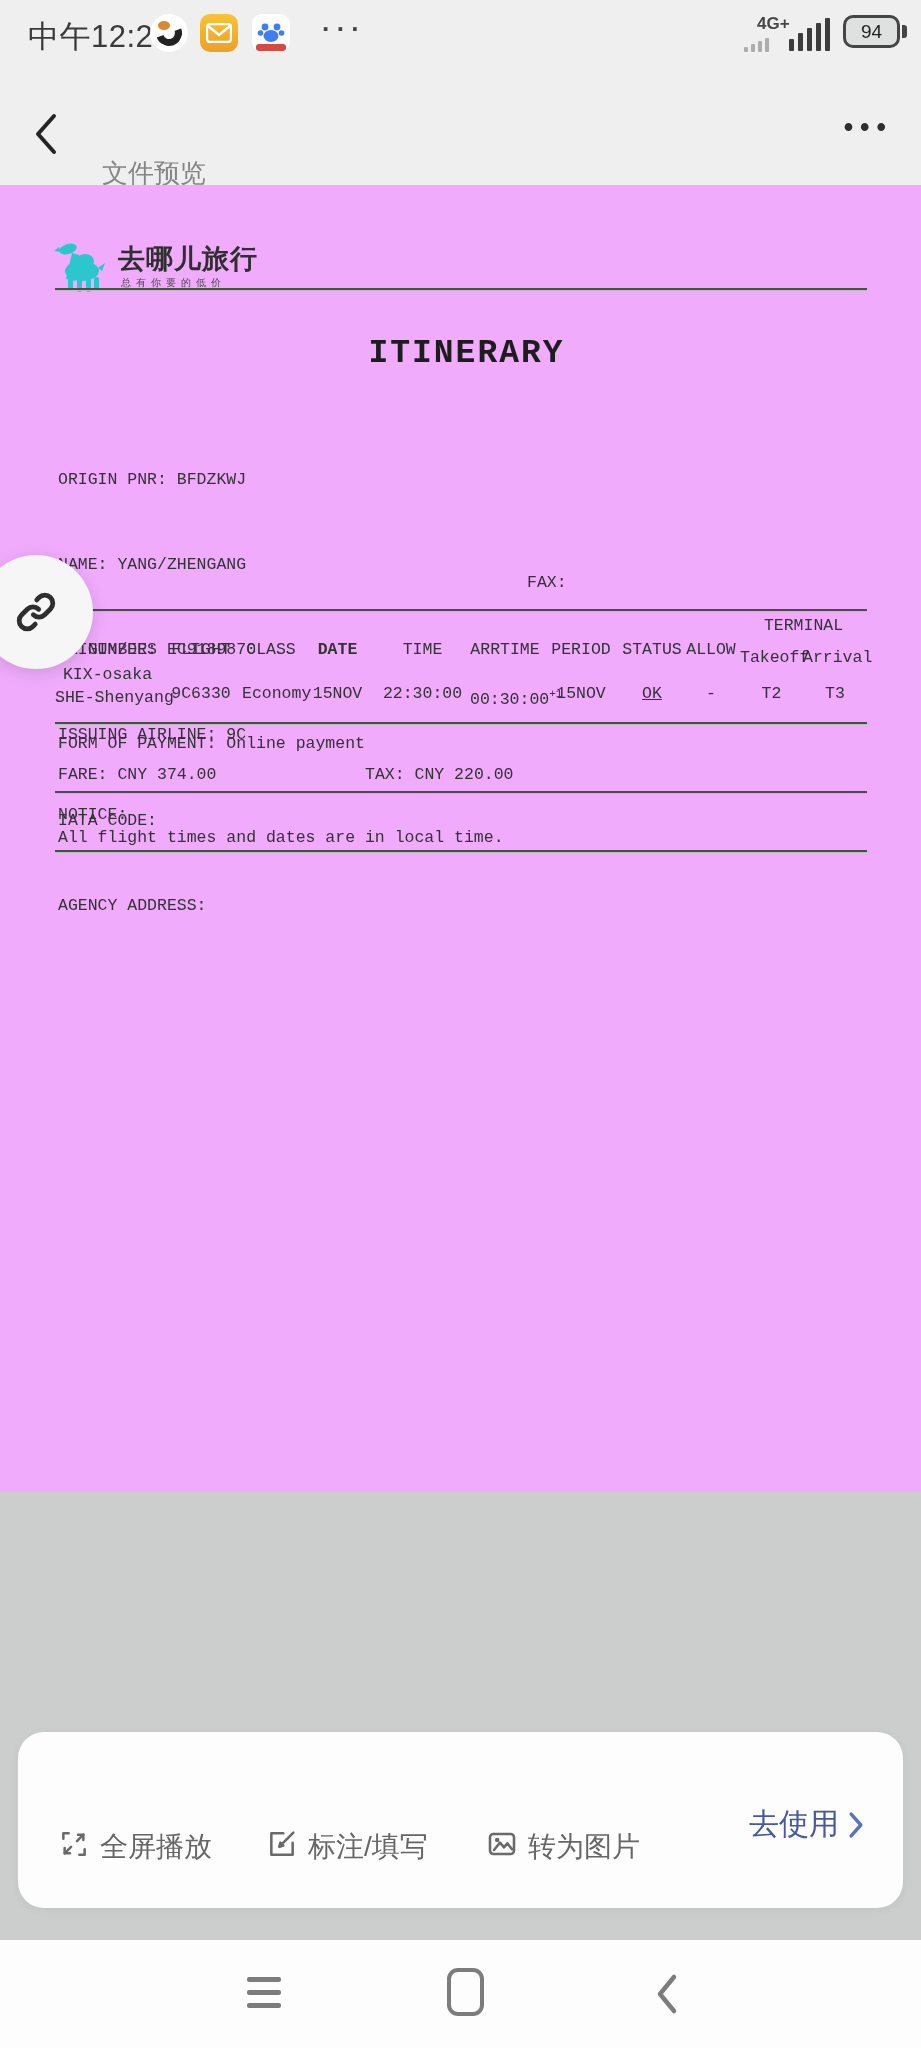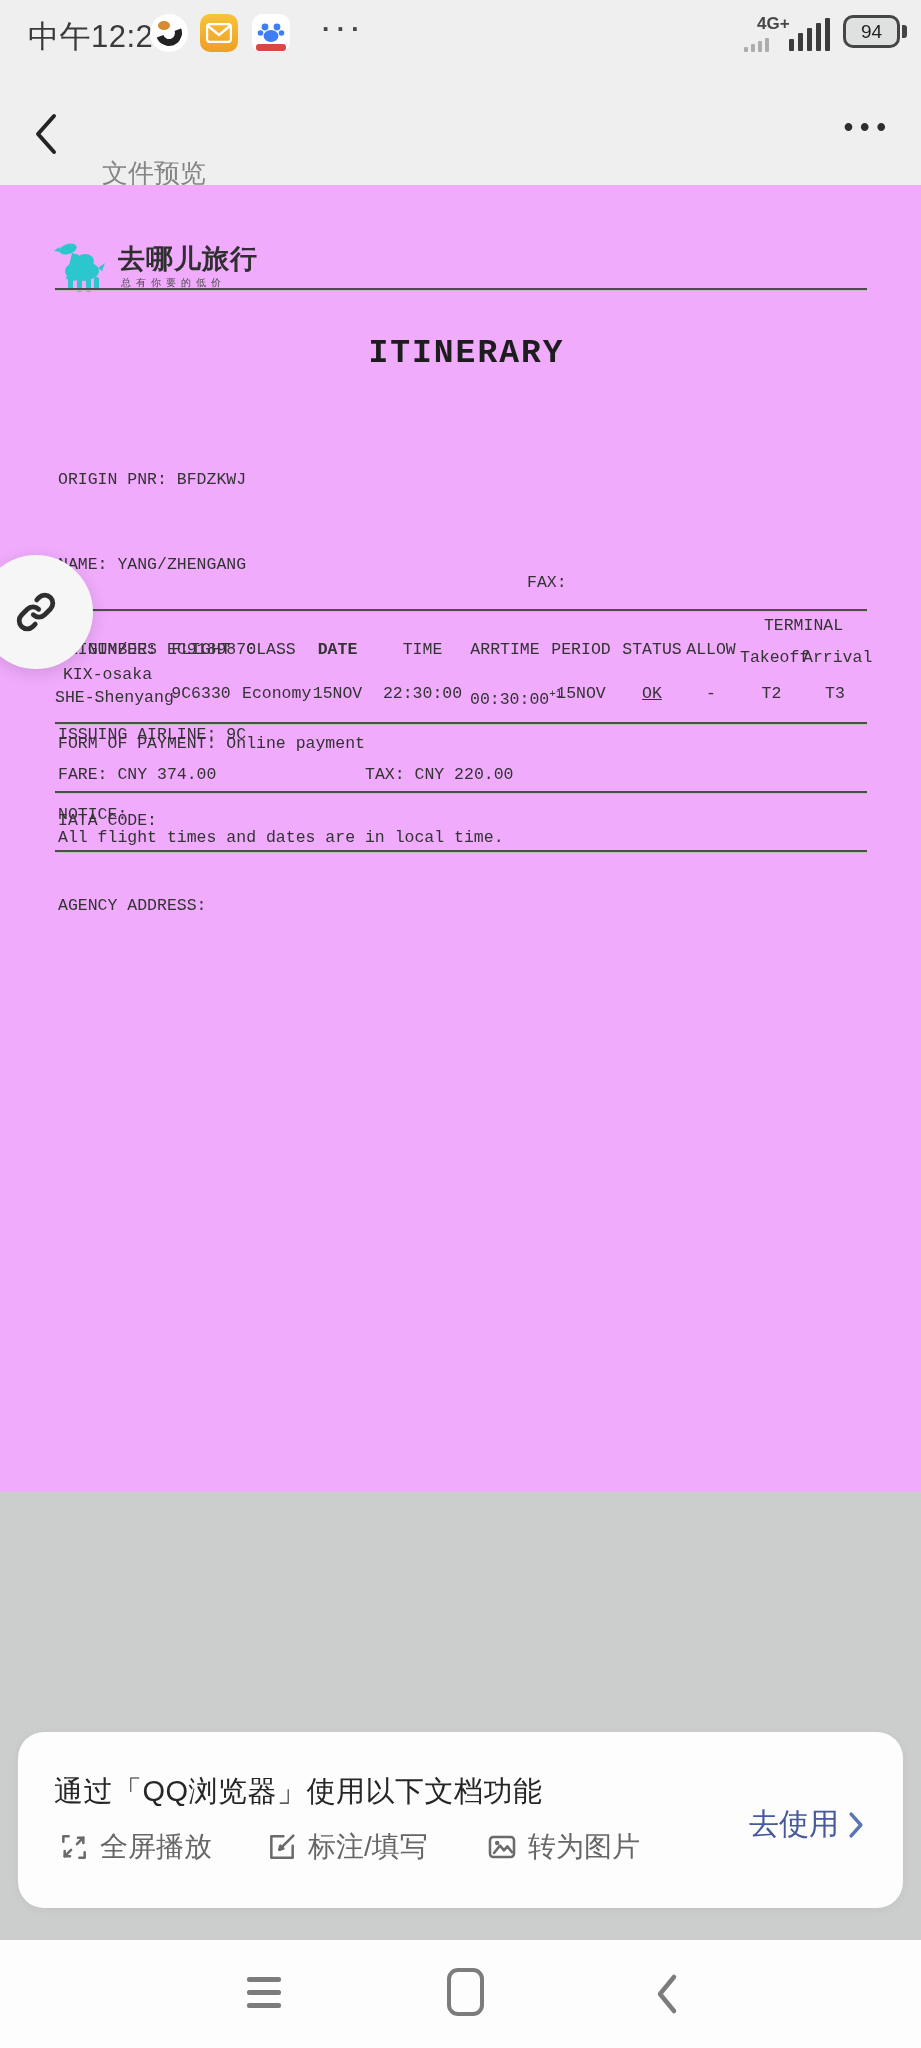--- a/index.html
+++ b/index.html
@@ -52,21 +52,21 @@
   .tcell sup { font-size:11px; }
 
   
   .float-link { position:absolute; left:-21px; top:555px; width:114px; height:114px; border-radius:50%;
       background:#f5f6f5; box-shadow:0 4px 16px rgba(0,0,0,.13); display:flex; align-items:center; justify-content:center; }
 
   
   .promo { position:absolute; left:18px; top:1732px; width:885px; height:176px; background:#fcfdfc;
       border-radius:26px; box-shadow:0 2px 10px rgba(0,0,0,.05); }
   .promo-title { left:36px; top:40px; font-size:29px; color:#262626; font-weight:500; letter-spacing:.5px; }
-  .feature { position:absolute; top:96px; display:flex; align-items:center; gap:10px; }
+  .feature { position:absolute; top:96px; display:flex; gap:10px; }
   .feature .lbl { font-size:28px; color:#666; }
   .go-use { position:absolute; right:34px; top:72px; display:flex; align-items:center; gap:4px; }
   .go-use .txt { font-size:30px; font-weight:500; }
 
   
   .navbar { position:absolute; left:0; top:1940px; width:921px; height:108px; background:#fdfdfd; }
   .nav-menu { left:247px; top:1977px; width:34px; }
   .nav-menu i { display:block; width:34px; height:4.5px; background:#7c7c7c; border-radius:2px; margin-bottom:8.5px; }
   .nav-home { left:447px; top:1968px; width:37px; height:48px; border:4.5px solid #7c7c7c; border-radius:11px; }
   .nav-back { left:650px; top:1971px; }
@@ -208,21 +208,20 @@
   <div class="float-link">
     <svg width="46" height="46" viewBox="0 0 24 24">
       <g fill="none" stroke="#2e2e2e" stroke-width="2.5" stroke-linecap="round" stroke-linejoin="round">
         <path d="M10.6 13.4a4.2 4.2 0 0 0 5.94 0l3.0-3.0a4.2 4.2 0 1 0-5.94-5.94l-1.2 1.2"></path>
         <path d="M13.4 10.6a4.2 4.2 0 0 0-5.94 0l-3.0 3.0a4.2 4.2 0 1 0 5.94 5.94l1.2-1.2"></path>
       </g>
     </svg>
   </div>
 
   <div class="promo">
-    <div class="abs promo-title">通过「QQ浏览器」使用以下文档功能</div>
 
     <div class="feature" style="left:40px;">
       <svg width="32" height="32" viewBox="0 0 24 24">
         <g fill="none" stroke="#6a6a6a" stroke-width="1.9" stroke-linecap="round" stroke-linejoin="round">
           <path d="M4 8 V4 H8"></path>
             <path d="M20 16 V20 H16"></path>
           <path d="M14.2 9.8 L19 5"></path>
             <path d="M19 9 V5 H15"></path>
           <path d="M9.8 14.2 L5 19"></path>
             <path d="M5 15 V19 H9"></path>

